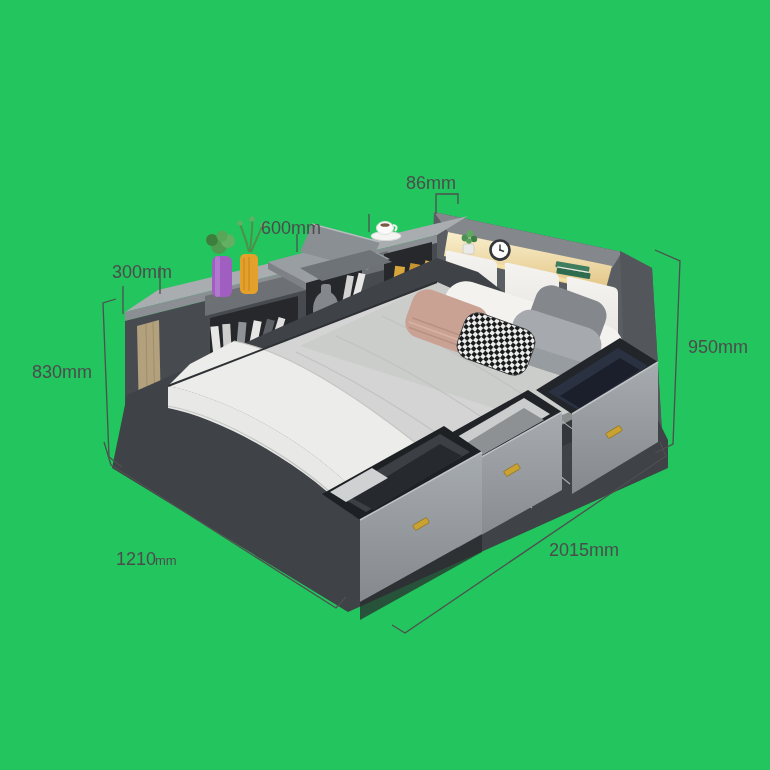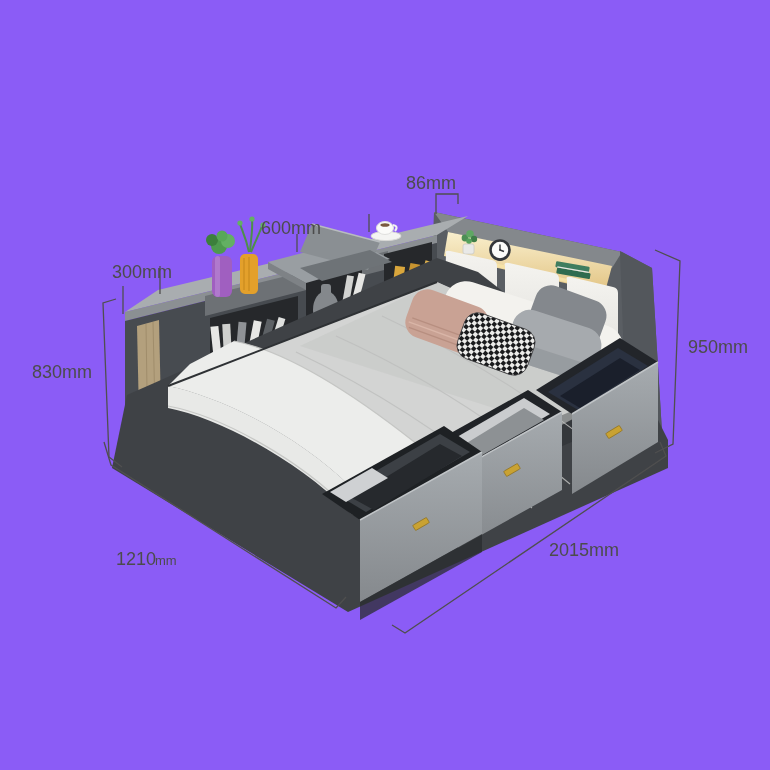--- a/index.html
+++ b/index.html
@@ -1,16 +1,16 @@
 <!DOCTYPE html>
 <html><head>
 <meta charset="utf-8">
 <style>
   html,body{margin:0;padding:0;background:#ffffff;}
-  .stage{position:relative;width:770px;height:770px;background:#8b5cf6;overflow:hidden;
+  .stage{position:relative;width:770px;height:770px;background:#22c55e;overflow:hidden;
          font-family:"Liberation Sans", sans-serif;}
   svg{position:absolute;left:0;top:0;}
   text{font-family:"Liberation Sans", sans-serif;fill:#4c4c4c;}
   .dim-line{stroke:#4f4f4f;stroke-width:1.3;fill:none;}
   .seam{stroke:#c2c3c1;stroke-width:1.2;fill:none;opacity:.9;}
   .fold{stroke:#bdbebd;stroke-width:1.1;fill:none;opacity:.85;}
 </style>
 </head>
 <body>
 

